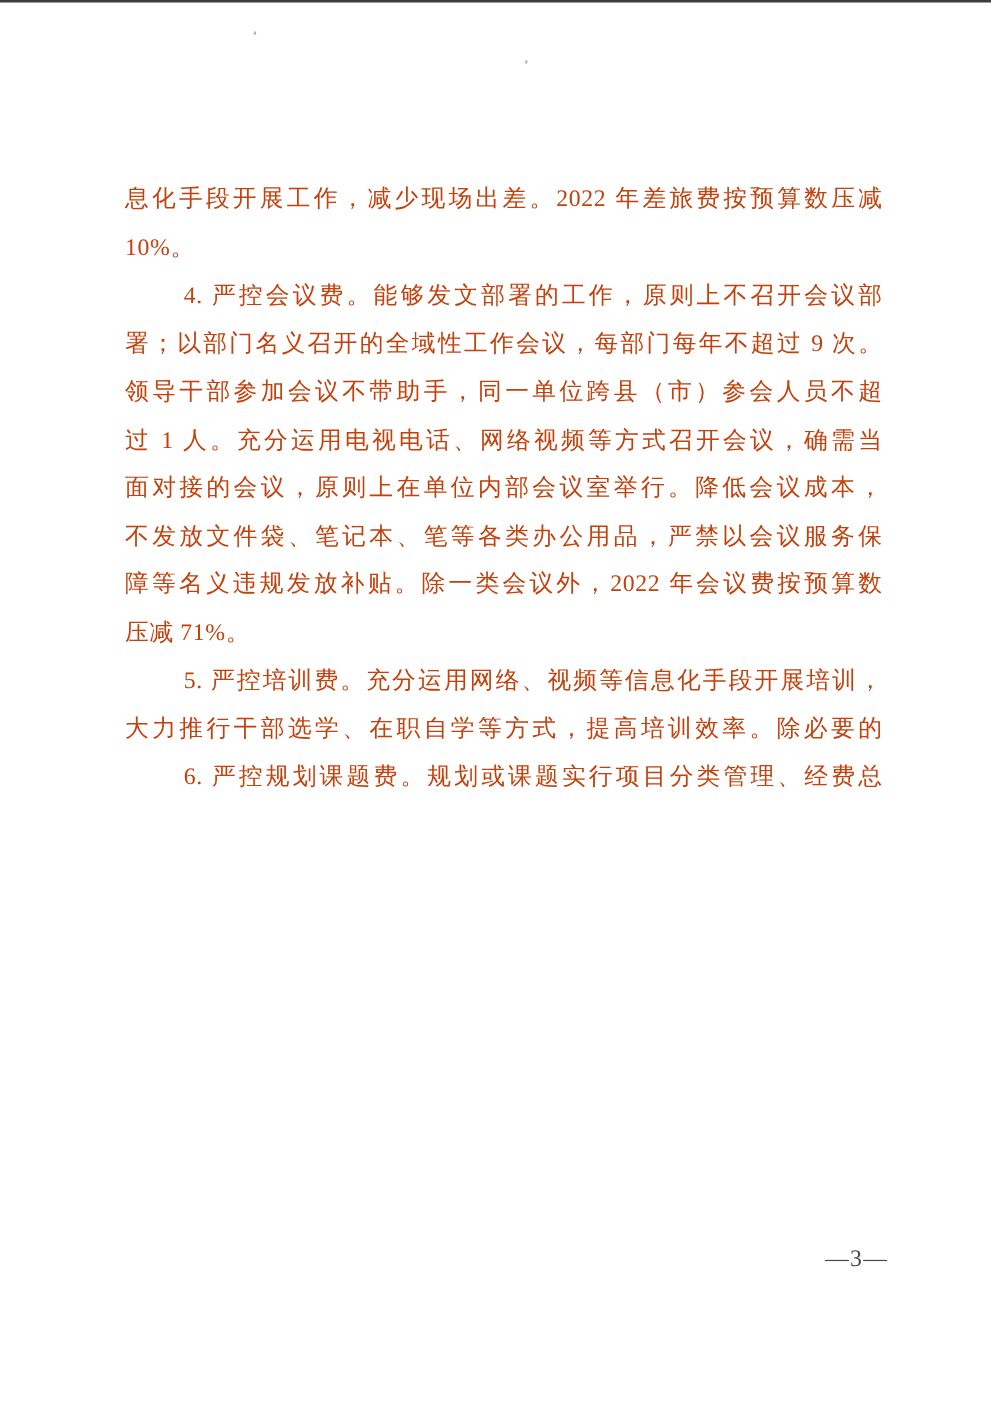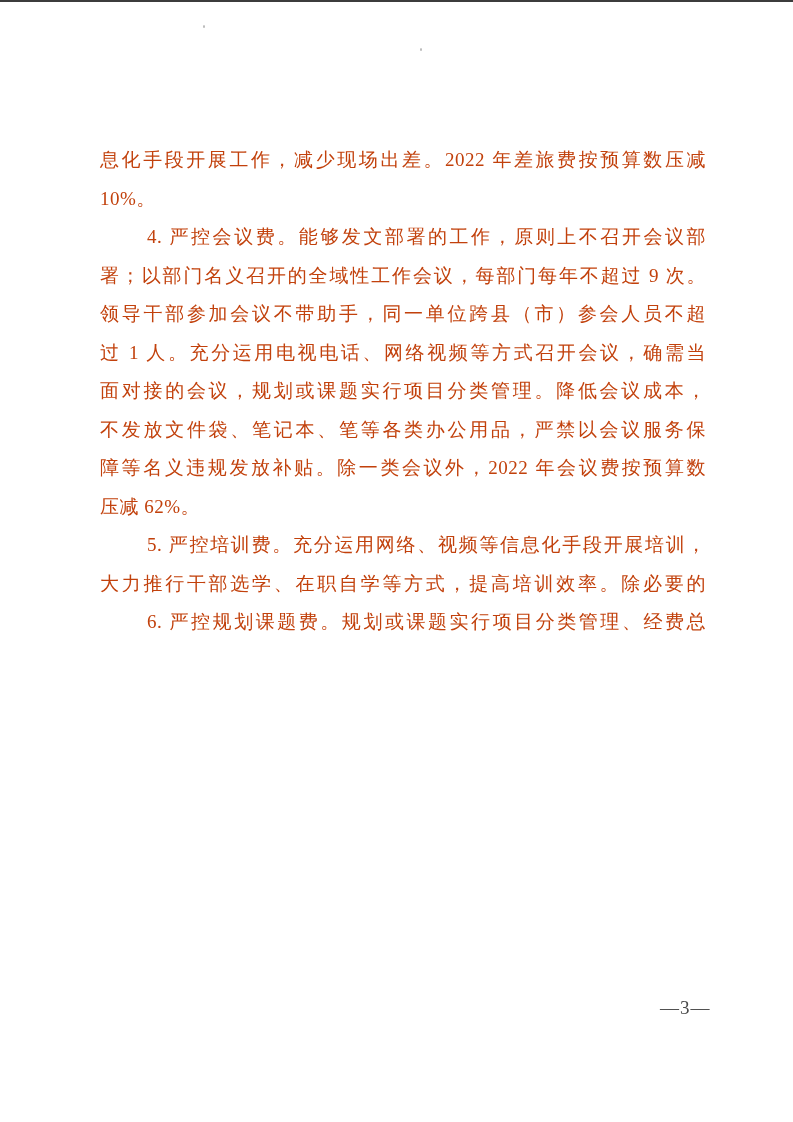--- a/index.html
+++ b/index.html
@@ -78,24 +78,24 @@
 
   <main class="doc-body">
 
     <p class="line full">息化手段开展工作，减少现场出差。2022 年差旅费按预算数压减</p>
     <p class="line para-end">10%。</p>
 
     <p class="line full indent">4. 严控会议费。能够发文部署的工作，原则上不召开会议部</p>
     <p class="line full">署；以部门名义召开的全域性工作会议，每部门每年不超过 9 次。</p>
     <p class="line full">领导干部参加会议不带助手，同一单位跨县（市）参会人员不超</p>
     <p class="line full">过 1 人。充分运用电视电话、网络视频等方式召开会议，确需当</p>
-    <p class="line full">面对接的会议，规划或课题实行项目分类管理。降低会议成本，</p>
+    <p class="line full">面对接的会议，原则上在单位内部会议室举行。降低会议成本，</p>
     <p class="line full">不发放文件袋、笔记本、笔等各类办公用品，严禁以会议服务保</p>
     <p class="line full">障等名义违规发放补贴。除一类会议外，2022 年会议费按预算数</p>
-    <p class="line para-end">压减 62%。</p>
+    <p class="line para-end">压减 71%。</p>
 
     <p class="line full indent">5. 严控培训费。充分运用网络、视频等信息化手段开展培训，</p>
     <p class="line full">大力推行干部选学、在职自学等方式，提高培训效率。除必要的</p>
 
     <p class="line full indent">6. 严控规划课题费。规划或课题实行项目分类管理、经费总</p>
 
   </main>
 
   <div class="page-number">—3—</div>
 </div>

